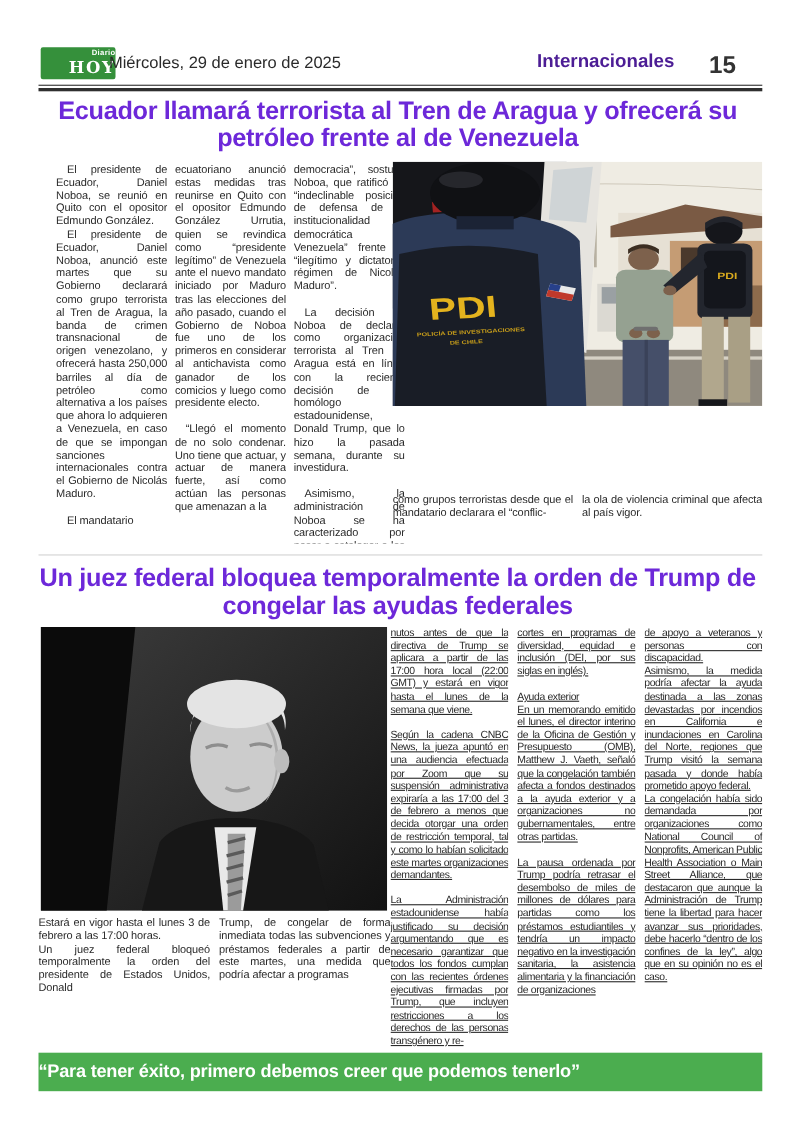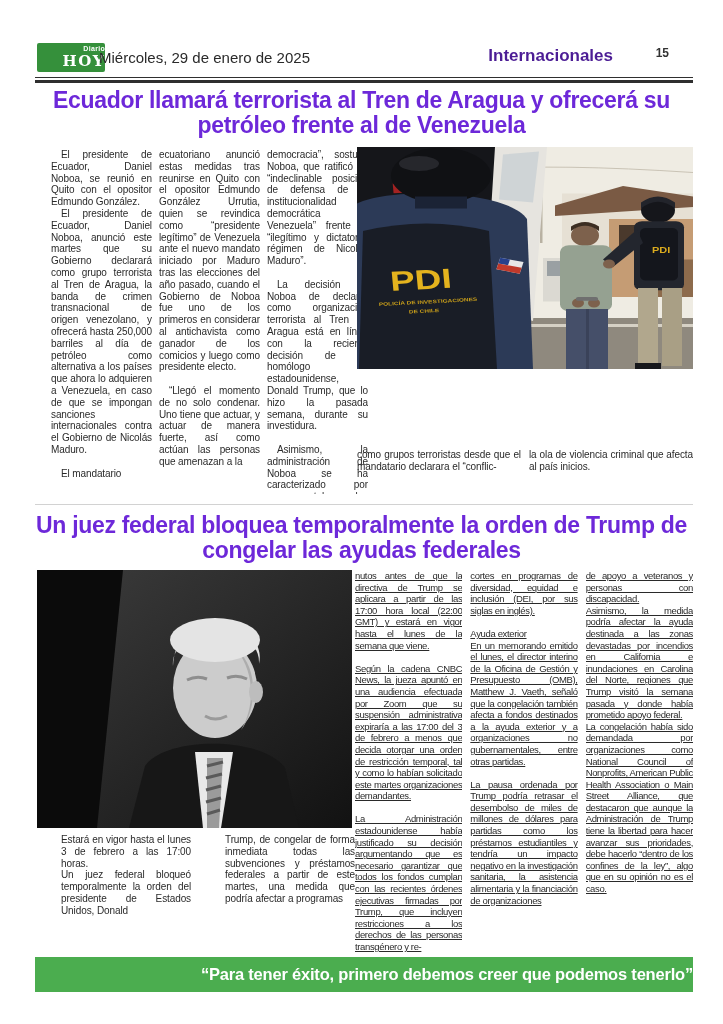--- a/index.html
+++ b/index.html
@@ -8,21 +8,21 @@
     font-family:"Liberation Sans",sans-serif;color:#1d1d1d;overflow:hidden;
   }
   
   .masthead{position:absolute;left:35px;top:42px;right:30px;height:34px;}
   .logo{position:absolute;left:2px;top:1px;width:68px;height:29px;background:var(--brand-green,#35903b);
         color:#fff;text-align:right;border-radius:2px;}
   .logo-top{display:block;font-size:7px;font-weight:bold;line-height:8px;padding-top:2px;letter-spacing:.3px;}
   .logo-main{display:block;font-family:"DejaVu Serif",serif;font-weight:bold;font-size:15px;line-height:16px;letter-spacing:1.5px;}
   .date{position:absolute;left:64px;top:7px;font-size:15px;color:#2a2a2a;}
   .section{position:absolute;right:80px;top:4px;font-size:17px;font-weight:bold;color:#4c1d95;}
-  .pagenum{position:absolute;right:24px;top:4px;font-size:12px;font-weight:bold;color:#333;}
+  .pagenum{position:absolute;right:24px;top:4px;font-size:22px;font-weight:bold;color:#333;}
   .rule{position:absolute;left:35px;right:30px;top:77px;height:2px;
         border-top:1px solid #2f2f2f;border-bottom:3px solid #2f2f2f;}
   
   .headline{position:absolute;left:30px;width:663px;text-align:center;font-weight:bold;
             font-size:23px;line-height:25px;letter-spacing:-0.3px;color:#6d28d9;margin:0;}
   .headline-1{top:88px;}
   .headline-2{top:513px;}
   .articles-divider{position:absolute;left:35px;right:30px;top:504px;border-top:1px solid #d2d2d2;}
   
   .a1{position:absolute;left:35px;top:149px;width:658px;height:345px;}
@@ -31,27 +31,27 @@
   .col-1{left:0;} .col-2{left:108px;} .col-3{left:216px;}
   .a1-photo{position:absolute;left:322px;top:-2px;width:336px;height:222px;margin:0;}
   .a1-bottom{position:absolute;left:322px;top:300px;width:336px;height:45px;display:flex;gap:8px;}
   .bcol{flex:1;font-size:10px;line-height:11.8px;text-align:justify;overflow:hidden;
         letter-spacing:-0.1px;color:#2a2a2a;}
   
   .a2{position:absolute;left:35px;top:570px;width:658px;height:387px;}
   .a2-photo{position:absolute;left:2px;top:0;width:315px;height:258px;margin:0;}
   .a2-bottom{position:absolute;left:0;top:264px;width:320px;height:123px;display:flex;gap:8px;}
   .blcol{flex:1;font-size:10px;line-height:11.8px;text-align:justify;white-space:pre-line;
-         overflow:hidden;letter-spacing:-0.1px;color:#2a2a2a;margin-left:26px;}
+         overflow:hidden;letter-spacing:-0.1px;color:#2a2a2a;}
   .a2-right{position:absolute;left:320px;top:0;width:338px;height:387px;display:flex;gap:8px;}
   .rcol{flex:1;font-size:9.5px;line-height:11.6px;text-align:justify;white-space:pre-line;
         overflow:hidden;letter-spacing:-0.35px;color:#2a2a2a;text-decoration:underline;}
   
   .banner{position:absolute;left:35px;top:957px;width:658px;height:35px;
-          background:var(--banner-green,#4bad4f);display:flex;align-items:center;justify-content:flex-end;}
+          background:var(--banner-green,#4bad4f);display:flex;align-items:center;justify-content:flex-start;}
   .banner span{color:#fff;font-weight:bold;font-size:16.5px;letter-spacing:-0.2px;}
   figure svg{display:block;width:100%;height:100%;}
 </style>
 </head>
 <body>
 
 <div class="page">
 
   <header class="masthead">
     <div class="logo">
@@ -142,21 +142,21 @@
             <rect x="141" y="150" width="24" height="16" fill="#e8e8e8"></rect>
             <rect x="141" y="150" width="10" height="8" fill="#27408b"></rect>
             <rect x="141" y="158" width="24" height="8" fill="#c0392b"></rect>
           </g>
         </g>
       </svg>
     </figure>
 
     <div class="a1-bottom">
       <div class="bcol">como grupos terroristas desde que el mandatario declarara el “conflic-</div>
-      <div class="bcol">la ola de violencia criminal que afecta al país inicios.</div>
+      <div class="bcol">la ola de violencia criminal que afecta al país vigor.</div>
     </div>
   </section>
 
   <div class="articles-divider"></div>
 
   <h1 class="headline headline-2">Un juez federal bloquea temporalmente la orden de Trump de congelar las ayudas federales</h1>
 
   <section class="a2">
     <figure class="a2-photo">
       <svg viewBox="0 0 315 258" preserveAspectRatio="none">

